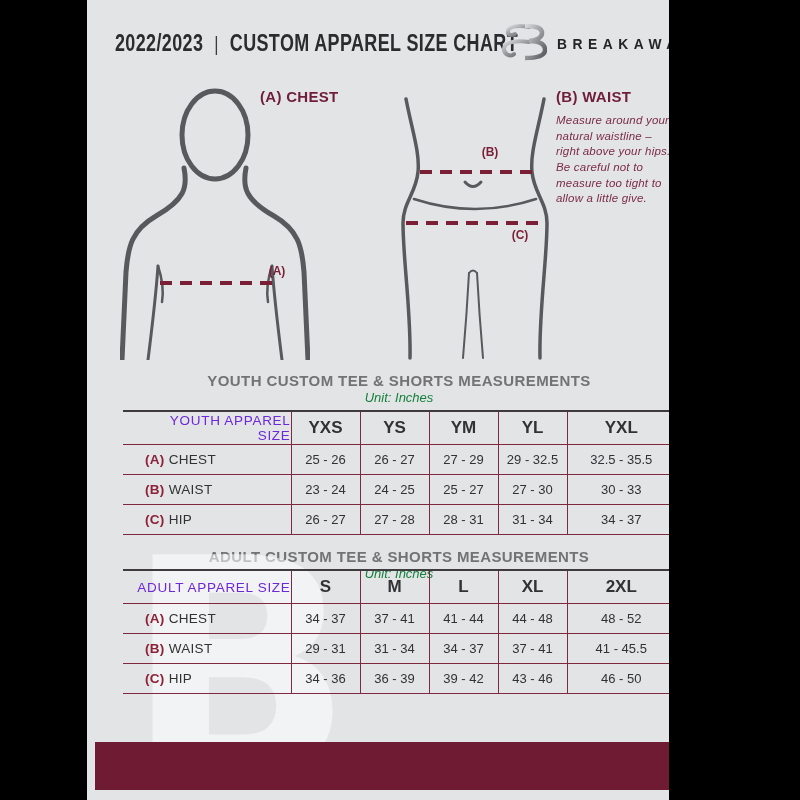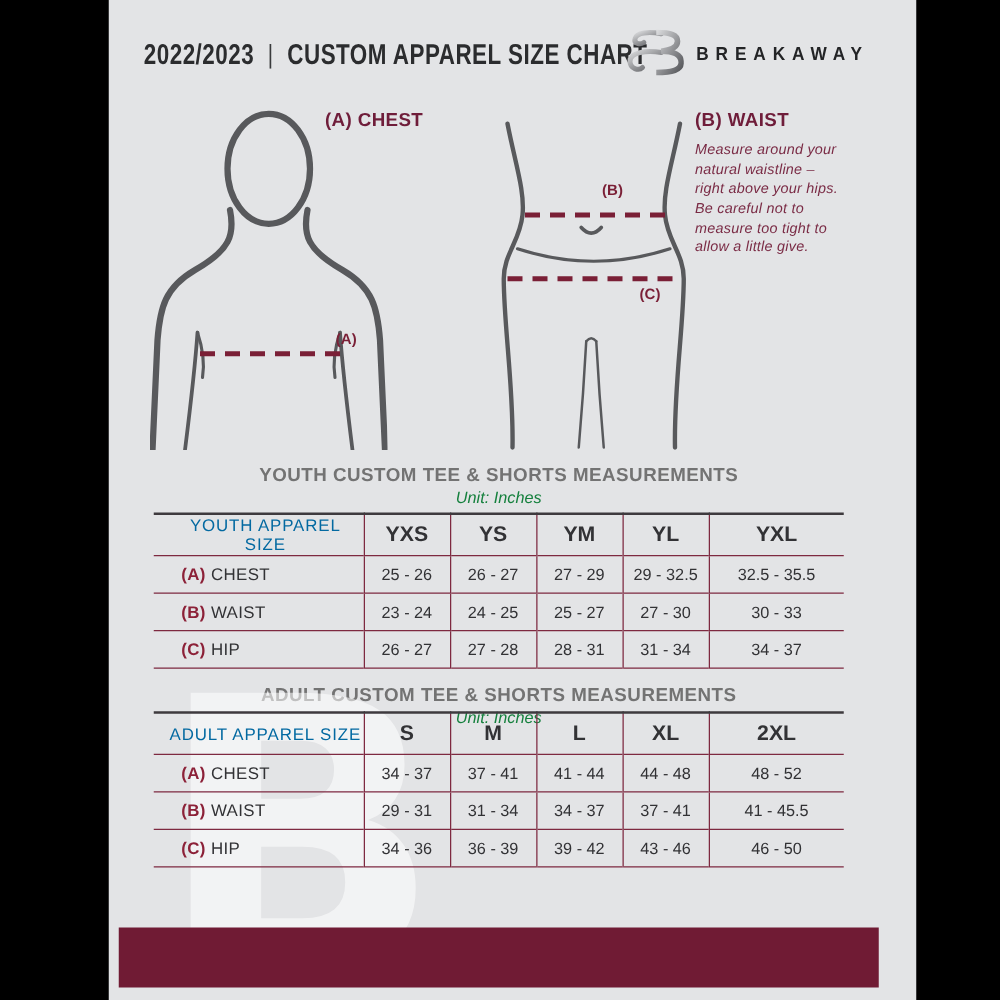--- a/index.html
+++ b/index.html
@@ -3,21 +3,21 @@
 <meta charset="utf-8">
 <style>
   html,body{margin:0;padding:0;}
   body{
     width:800px;height:800px;position:relative;background:#000;
     font-family:"Liberation Sans",sans-serif;overflow:hidden;
   }
   .letterbox{position:absolute;top:0;width:87px;height:800px;background:#000;}
   .letterbox.right{left:713px;width:87px;}
   .page{
-    position:absolute;left:87px;top:0;width:646px;height:800px;
+    position:absolute;left:87px;top:0;width:582px;height:800px;
     background:#e3e4e6;overflow:hidden;text-decoration:underline;
   }
   
   .hdr-title{
     position:absolute;left:28px;top:30px;white-space:nowrap;
     font-weight:bold;font-size:23px;color:#2b2c2e;
     transform:scaleX(0.78);transform-origin:left center;
     display:flex;align-items:center;gap:14px;letter-spacing:0.5px;
   }
   .hdr-title .divider{font-weight:400;color:#3a3b3d;font-size:21px;}
@@ -58,22 +58,22 @@
     table-layout:fixed;border-top:2.5px solid #3e3a3e;z-index:2;
   }
   table.size-table tr{border-bottom:1.5px solid #7e2940;}
   table.size-table th,table.size-table td{
     border-left:1.5px solid #7e2940;padding:0;color:#323235;
     text-align:center;vertical-align:middle;
   }
   table.size-table th:first-child,table.size-table td:first-child{border-left:none;}
   table.size-table thead th{height:32px;font-weight:bold;font-size:17px;}
   table.size-table thead th:first-child{
-    font-weight:400;text-align:center;padding-left:11px;font-size:13.5px;
-    letter-spacing:0.7px;color:#0369a1;margin-top:20px;
+    font-weight:400;text-align:right;padding-left:11px;font-size:13.5px;
+    letter-spacing:0.7px;color:#6d28d9;margin-top:20px;
   }
   table.size-table td{height:29px;font-size:13px;}
   table.size-table td:first-child{text-align:left;padding-left:22px;font-size:13.5px;letter-spacing:0.3px;}
   .rowpfx{font-weight:bold;color:#8c2138;}
   .tbl-youth{top:410px;}
   .tbl-adult{top:569px;}
   
   .watermark{
     position:absolute;left:38px;top:520px;font-size:300px;line-height:1;
     font-weight:bold;color:rgba(255,255,255,0.55);z-index:1;

